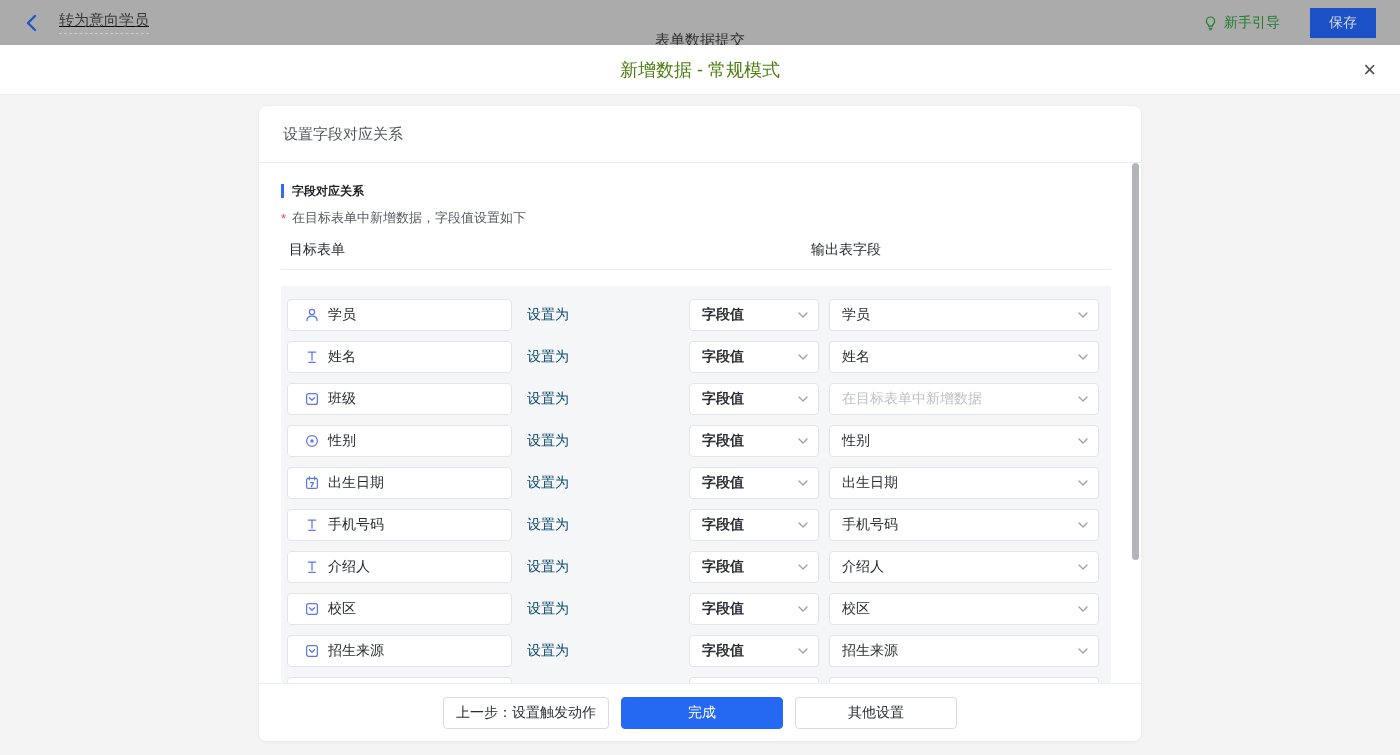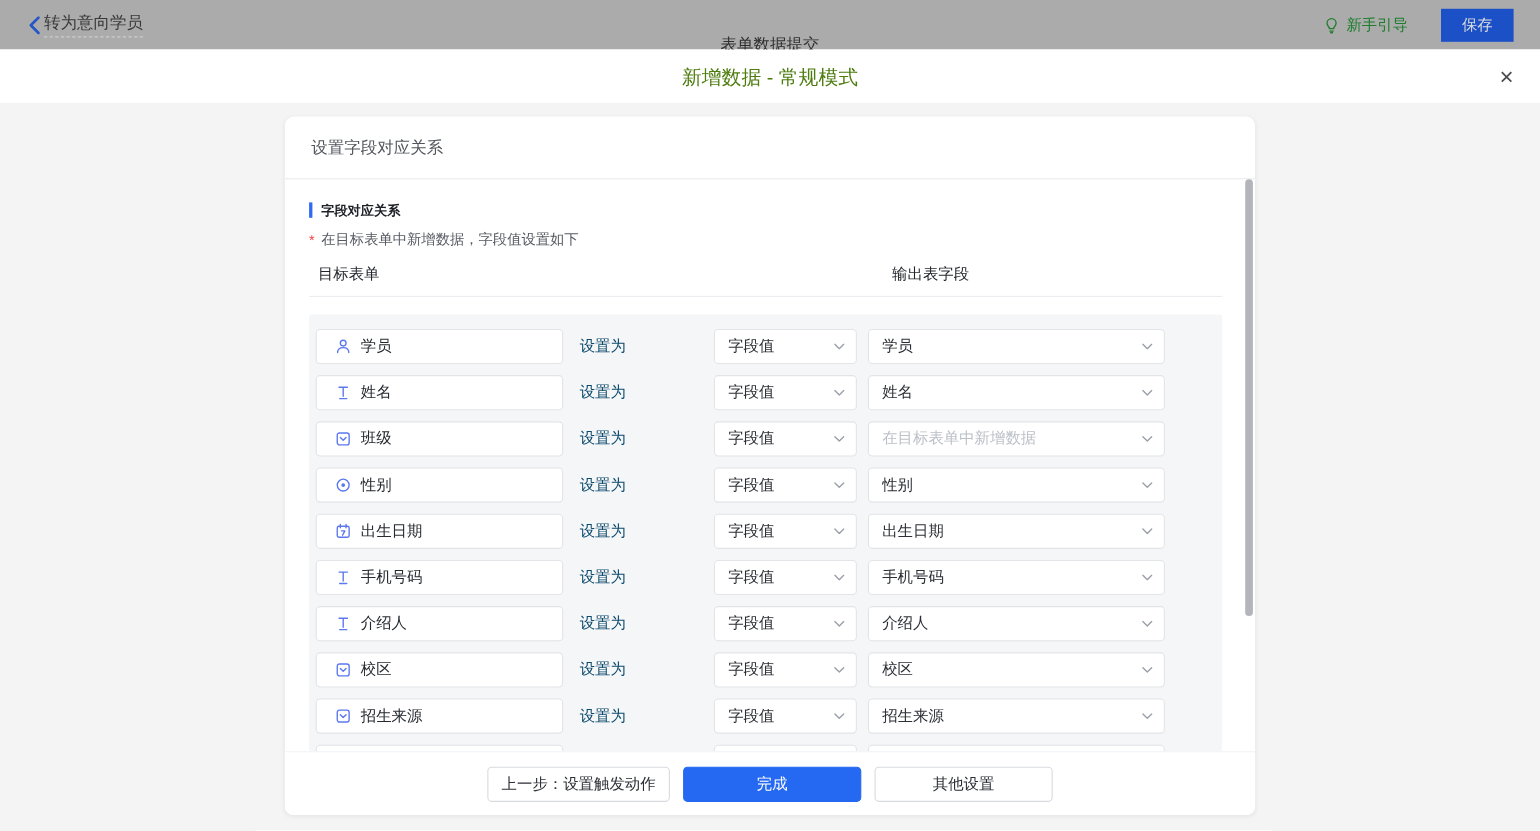--- a/index.html
+++ b/index.html
@@ -2,21 +2,21 @@
 <html><head>
 <meta charset="utf-8">
 <style>
   * { margin:0; padding:0; box-sizing:border-box; }
   html,body { width:1400px; height:755px; overflow:hidden;
     font-family:"Liberation Sans","DejaVu Sans",sans-serif; }
 
   
   .topbar { height:45px; background:#ababab; display:flex; align-items:center;
     padding:0 24px; position:relative; }
-  .back { display:flex; align-items:center; gap:2px; cursor:pointer; }
+  .back { display:flex; align-items:center; gap:21px; cursor:pointer;text-decoration:underline; }
   .back-label { font-size:15px; color:#383838; padding-bottom:3px;
     border-bottom:1px dashed #cdcdcd; }
   .topbar-title { position:absolute; left:50%; transform:translateX(-50%);
     font-size:15px; color:#2f2f2f;margin-top:36px; }
   .topbar-right { margin-left:auto; display:flex; align-items:center; gap:30px; }
   .guide { display:flex; align-items:center; gap:6px; font-size:14px;
     color:#1e7e2e; cursor:pointer; }
   .save-btn { background:#1b50c6; color:#d9dbe0; font-size:14px; border:none;
     border-radius:0; padding:6px 19px; cursor:pointer; }
 
@@ -55,21 +55,21 @@
   .map-row { display:flex; align-items:center; height:32px; margin-bottom:10px; }
   .field-box { width:225px; height:32px; background:#fff; border:1px solid #e2e4e8;
     border-radius:4px; display:flex; align-items:center; padding-left:16px; }
   .icon-slot { width:16px; height:16px; display:flex; align-items:center;
     justify-content:center; }
   .field-label { margin-left:8px; font-size:14px; color:#262a30; }
   .set-as { margin-left:15px; width:42px; font-size:14px; color:#0c4a6e; }
   .select { height:32px; background:#fff; border:1px solid #e2e4e8; border-radius:4px;
     display:flex; align-items:center; justify-content:space-between;
     padding:0 10px 0 12px; font-size:14px; color:#2b2e34; cursor:pointer; }
-  .mode-select { margin-left:80px; width:130px; }
+  .mode-select { margin-left:120px; width:130px;font-weight:bold; }
   .output-select { margin-left:10px; width:270px; }
   .placeholder { color:#bcc0c8; }
 
   .scroll-thumb { position:absolute; top:57px; right:2px; width:7px; height:397px;
     background:#b2b5ba; border-radius:4px; cursor:pointer; }
 
   .card-footer { height:58px; border-top:1px solid #ebedf0; display:flex;
     align-items:center; justify-content:center; gap:12px; background:#fff;
     border-radius:0 0 8px 8px; }
   .btn { height:32px; border-radius:4px; font-size:14px; display:inline-flex;

